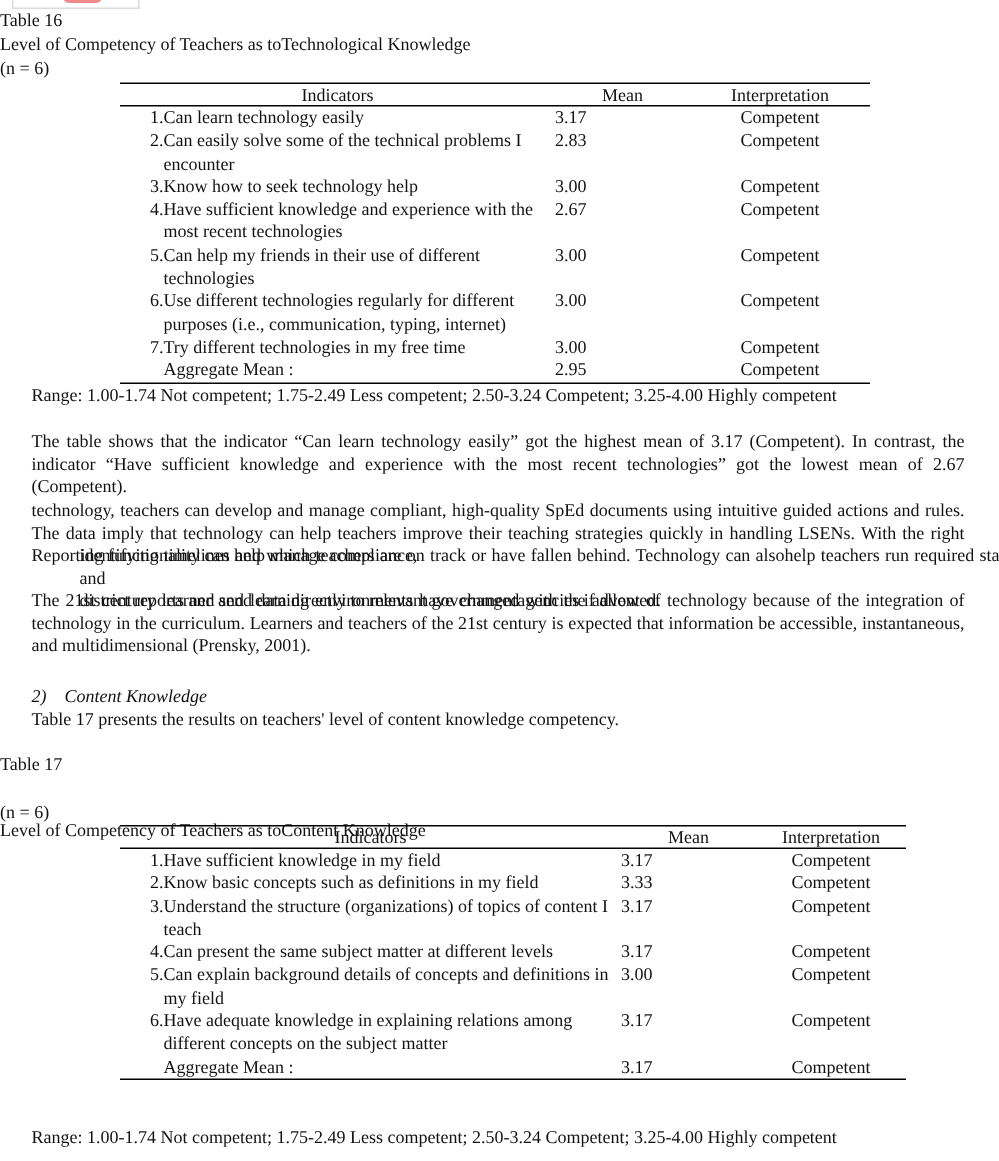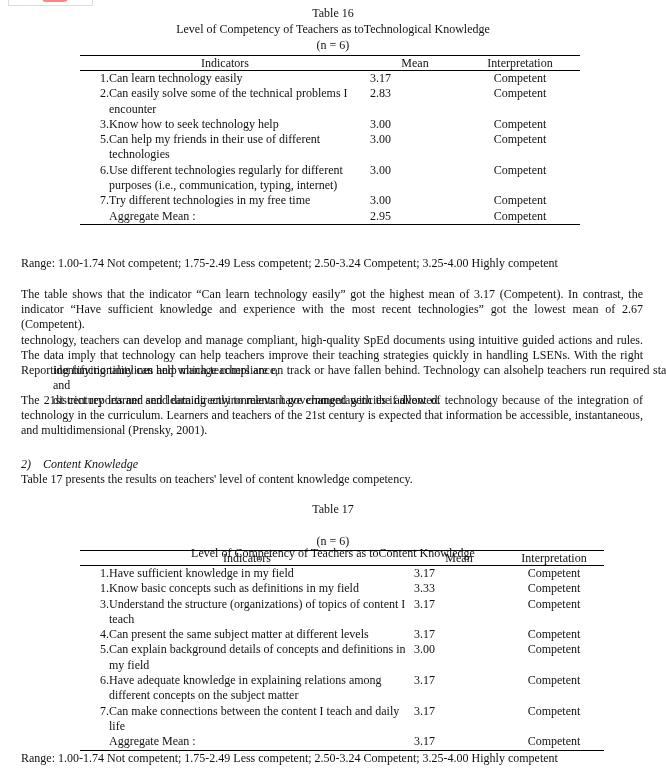--- a/index.html
+++ b/index.html
@@ -9,21 +9,21 @@
       color: #111111; font-size: 12px; line-height: 15.3px;
     }
     .crop-fragment {
       position: absolute; left: 8px; top: -2px; width: 83px; height: 7px;
       border: 1px solid #dcdcdc; border-top: none; background: #fff;
     }
     .crop-fragment .blob {
       position: absolute; left: 33px; top: 0; width: 26px; height: 4px;
       background: #f08a8a; border-radius: 0 0 13px 13px;
     }
-    .caption { position: absolute; left: 0; width: 666px; text-align: center; }
+    .caption { position: absolute; left: 0; width: 666px; text-align: left; }
     table.data {
       position: absolute; border-collapse: collapse; table-layout: fixed;
       font-size: 12px; line-height: 15.3px;
     }
     table.data thead th {
       font-weight: normal; border-top: 1.2px solid #000; border-bottom: 1.2px solid #000;
       padding: 0; height: 14px; line-height: 13px;
     }
     table.data td { padding: 0; vertical-align: top; }
     table.data td.ind { padding-left: 20px; }
@@ -83,20 +83,27 @@
     </tr>
     <tr>
       <td class="ind">
           <span class="wrap">3.Know how to seek technology help</span>
         </td>
       <td class="mean">3.00</td>
       <td class="interp">Competent</td>
     </tr>
     <tr>
       <td class="ind">
+          <span class="wrap">4.Have sufficient knowledge and experience with the most recent technologies</span>
+        </td>
+      <td class="mean">2.67</td>
+      <td class="interp">Competent</td>
+    </tr>
+    <tr>
+      <td class="ind">
           <span class="wrap">5.Can help my friends in their use of different technologies</span>
         </td>
       <td class="mean">3.00</td>
       <td class="interp">Competent</td>
     </tr>
     <tr>
       <td class="ind">
           <span class="wrap">6.Use different technologies regularly for different purposes (i.e., communication, typing, internet)</span>
         </td>
       <td class="mean">3.00</td>
@@ -161,21 +168,21 @@
   <tbody>
     <tr>
       <td class="ind">
           <span class="wrap">1.Have sufficient knowledge in my field</span>
         </td>
       <td class="mean">3.17</td>
       <td class="interp">Competent</td>
     </tr>
     <tr>
       <td class="ind">
-          <span class="wrap">1.Know basic concepts such as definitions in my field</span>
+          <span class="wrap">2.Know basic concepts such as definitions in my field</span>
         </td>
       <td class="mean">3.33</td>
       <td class="interp">Competent</td>
     </tr>
     <tr>
       <td class="ind">
           <span class="wrap">3.Understand the structure (organizations) of topics of content I teach</span>
         </td>
       <td class="mean">3.17</td>
       <td class="interp">Competent</td>
@@ -190,27 +197,20 @@
     <tr>
       <td class="ind">
           <span class="wrap">5.Can explain background details of concepts and definitions in my field</span>
         </td>
       <td class="mean">3.00</td>
       <td class="interp">Competent</td>
     </tr>
     <tr>
       <td class="ind">
           <span class="wrap">6.Have adequate knowledge in explaining relations among different concepts on the subject matter</span>
-        </td>
-      <td class="mean">3.17</td>
-      <td class="interp">Competent</td>
-    </tr>
-    <tr>
-      <td class="ind">
-          <span class="wrap">7.Can make connections between the content I teach and daily life</span>
         </td>
       <td class="mean">3.17</td>
       <td class="interp">Competent</td>
     </tr>
     <tr class="agg">
       <td class="ind">Aggregate Mean :</td>
       <td class="mean">3.17</td>
       <td class="interp">Competent</td>
     </tr>
   </tbody>

